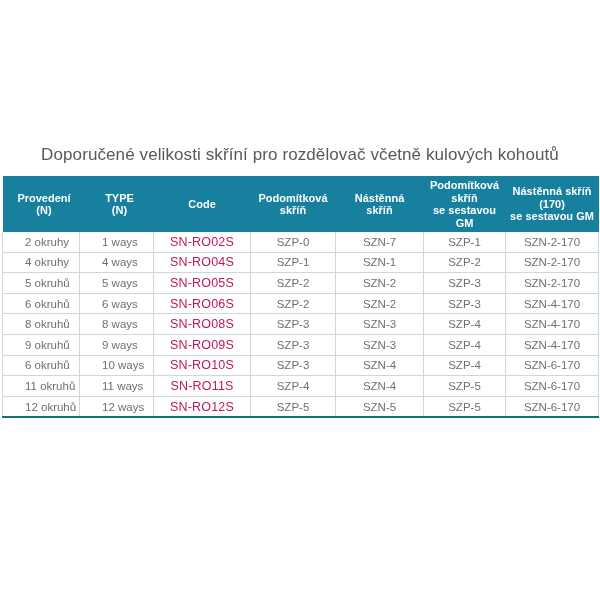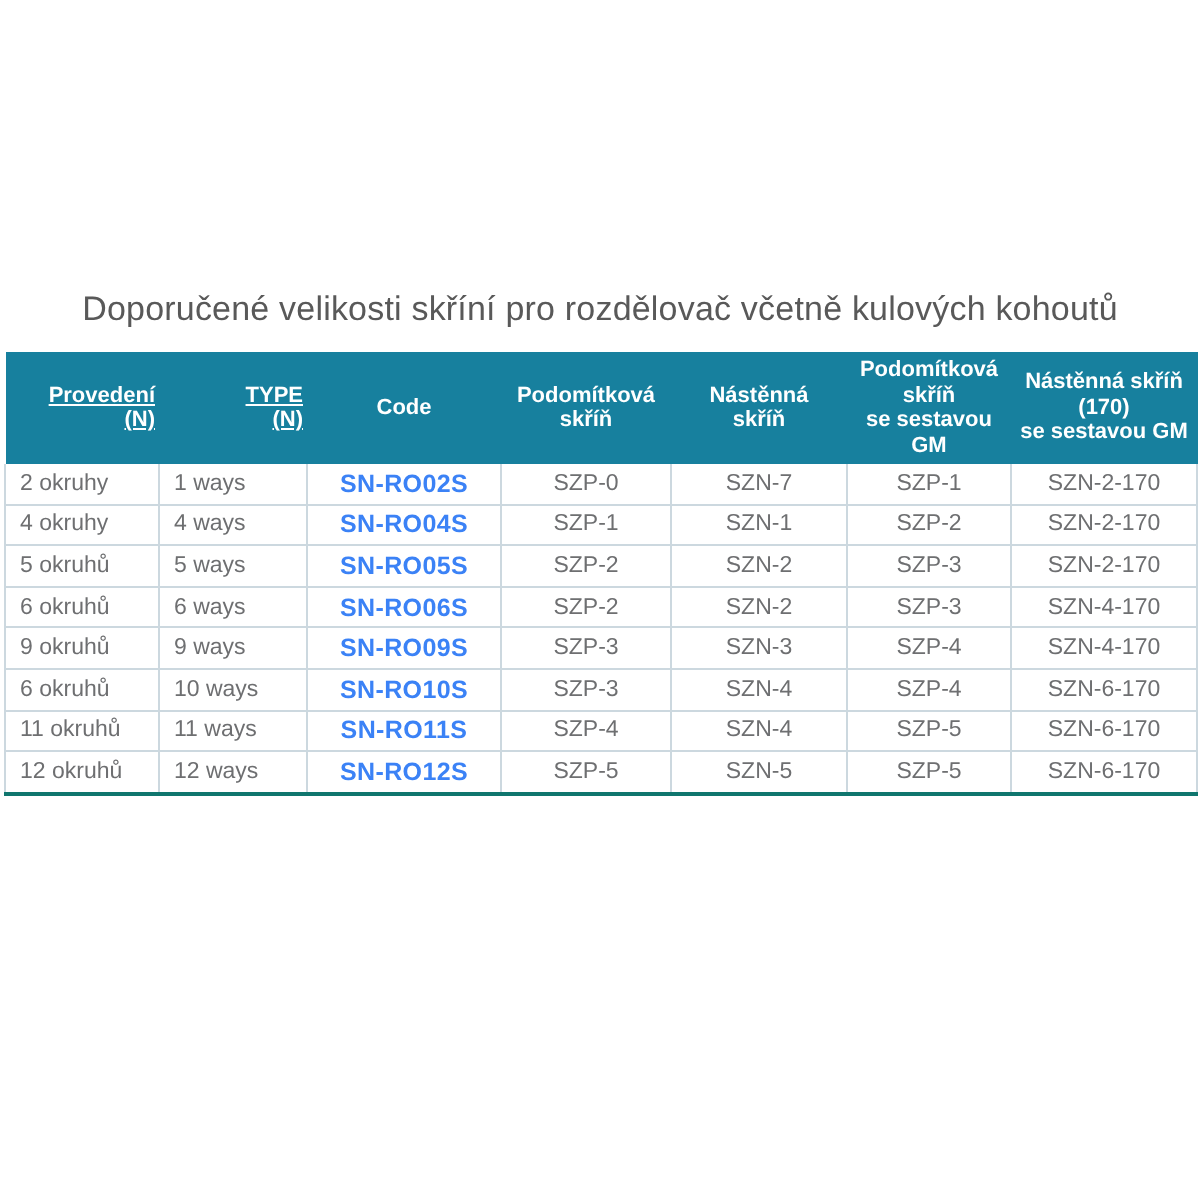--- a/index.html
+++ b/index.html
@@ -37,47 +37,46 @@
     font-weight: bold;
     line-height: 12.5px;
     white-space: pre-line;
     vertical-align: middle;
     text-align: center;
     height: 52px;
     padding: 2px 2px;
     border: none;
   }
   table.sizes thead th.align-left {
-    text-align: right;
+    text-align: center;
     padding-left: 8px;
-    text-decoration: underline;
   }
   table.sizes tbody td {
     background: #ffffff;
     font-size: 11.5px;
     color: #6e6f71;
     text-align: center;
     vertical-align: middle;
     height: 19.6px;
     padding: 0 2px;
     border-bottom: 1px solid #ccd8df;
     border-right: 1px solid #ccd8df;
     white-space: nowrap;
     overflow: hidden;
   }
   table.sizes tbody td:first-child {
     border-left: 1px solid #ccd8df;
   }
   table.sizes tbody td.align-left {
     text-align: left;
-    padding-left: 7px;
+    padding-left: 22px;
   }
   table.sizes tbody td.code {
-    color: #3b82f6;
-    font-weight: bold;
+    color: #be185d;
+    font-weight: normal;
     font-size: 12.5px;
     letter-spacing: 0.2px;
   }
   table.sizes tbody tr:last-child td {
     border-bottom: 2px solid #0f766e;
   }
 </style>
 </head>
 <body>
 
@@ -146,20 +145,29 @@
       <tr>
         <td class="align-left">6 okruhů</td>
         <td class="align-left">6 ways</td>
         <td class="code">SN-RO06S</td>
         <td>SZP-2</td>
         <td>SZN-2</td>
         <td>SZP-3</td>
         <td>SZN-4-170</td>
       </tr>
       <tr>
+        <td class="align-left">8 okruhů</td>
+        <td class="align-left">8 ways</td>
+        <td class="code">SN-RO08S</td>
+        <td>SZP-3</td>
+        <td>SZN-3</td>
+        <td>SZP-4</td>
+        <td>SZN-4-170</td>
+      </tr>
+      <tr>
         <td class="align-left">9 okruhů</td>
         <td class="align-left">9 ways</td>
         <td class="code">SN-RO09S</td>
         <td>SZP-3</td>
         <td>SZN-3</td>
         <td>SZP-4</td>
         <td>SZN-4-170</td>
       </tr>
       <tr>
         <td class="align-left">6 okruhů</td>

